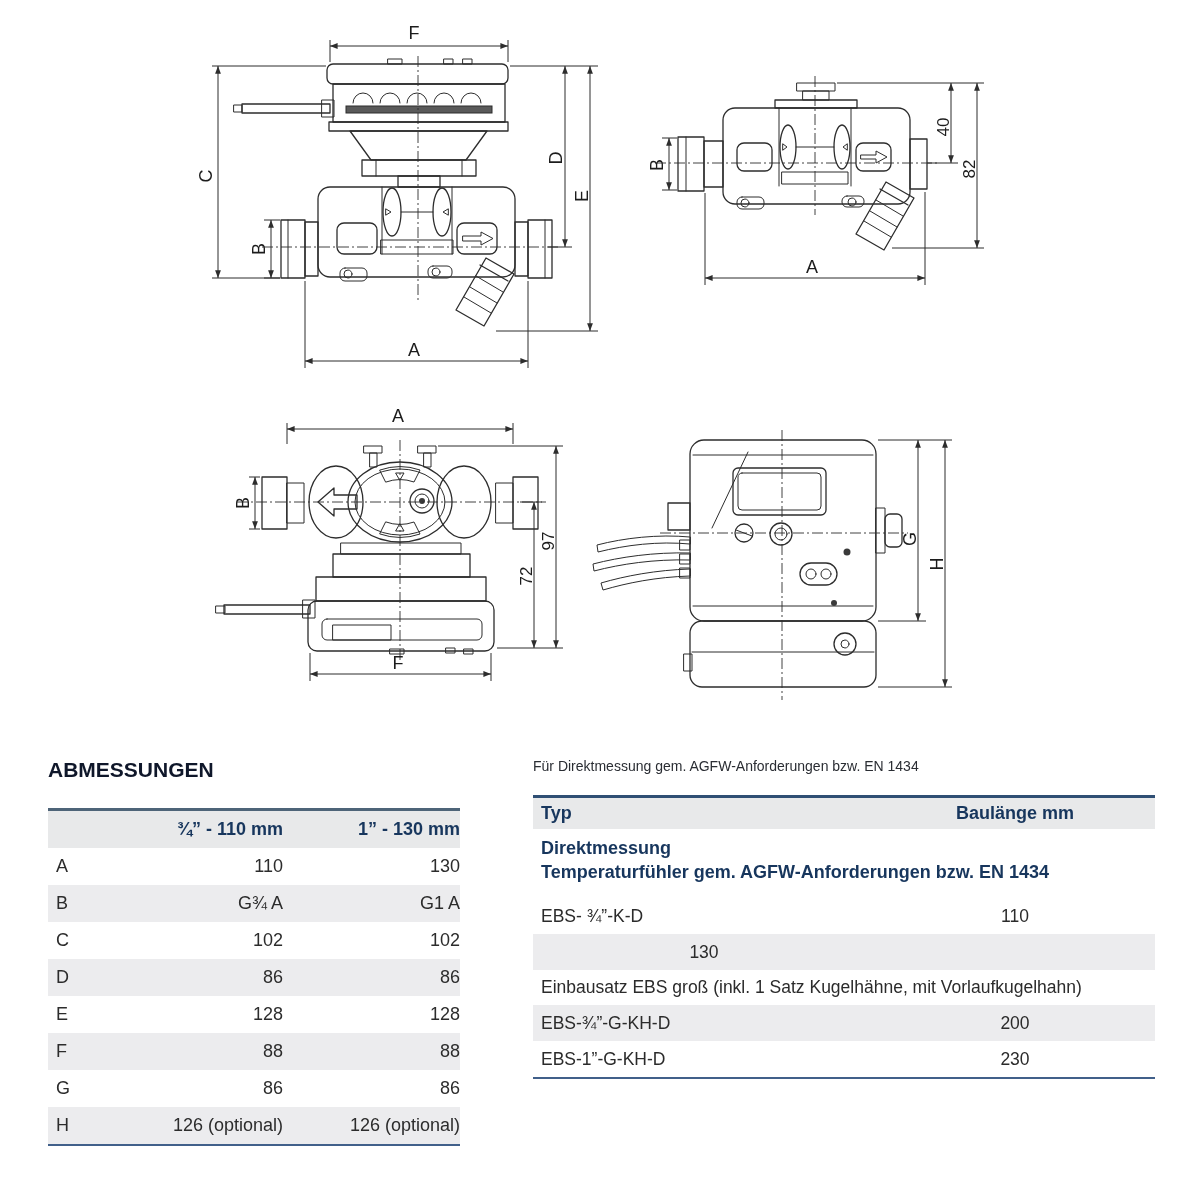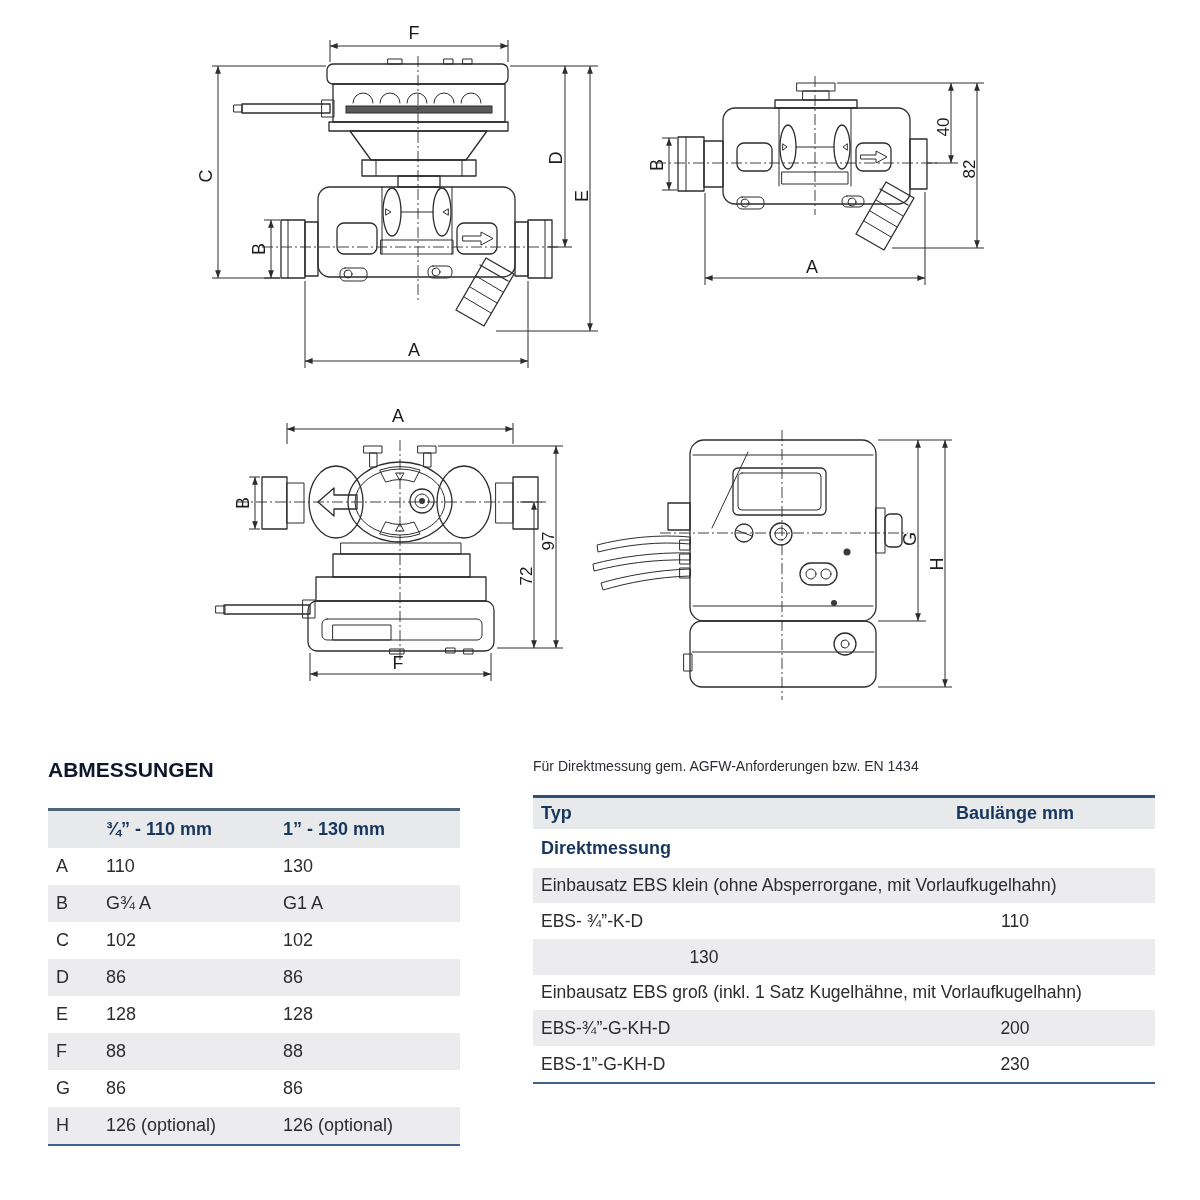--- a/index.html
+++ b/index.html
@@ -18,35 +18,35 @@
   .dimnum{font:17px "Liberation Sans",sans-serif;fill:#1c1c1c;}
 
   
   .dims{position:absolute;left:48px;top:758px;width:412px;}
   .red-title{color:#0f172a;font-size:21px;font-weight:bold;margin:0 0 26px 0;}
   .tbl{border-top:3px solid #4e6478;border-bottom:2px solid #41608a;}
   .trow{display:grid;grid-template-columns:58px 177px 177px;height:37px;align-items:center;font-size:18px;}
   .trow.head{background:#e8e9ea;color:#17365d;font-weight:bold;}
   .trow.alt{background:#ececee;}
   .tc-l{padding-left:8px;color:#2c2c2c;}
-  .tc-v{text-align:left;color:#2c2c2c;}
+  .tc-v{text-align:right;color:#2c2c2c;}
   .trow.head .tc-v{color:#17365d;}
 
   
   .einbau{position:absolute;left:533px;top:758px;width:622px;}
   .e-title{color:#17365d;font-size:19px;font-weight:bold;margin:0 0 7px 0;}
   .e-sub{color:#2a2d33;font-size:14px;margin:0 0 21px 0;}
   .etbl{border-top:3px solid #2f4f74;border-bottom:2px solid #41608a;}
   .erow{display:grid;grid-template-columns:1fr 280px;align-items:center;min-height:36px;font-size:17.5px;color:#2b2b2b;}
   .erow.ehead{min-height:31px;background:#e8e9ea;}
   .erow.ehead .ec1,.erow.ehead .ec2{color:#17365d;font-weight:bold;font-size:18px;}
   .erow.gray{background:#ececee;}
   .ec1{padding-left:8px;}
   .ec2{text-align:center;}
-  .esection{padding:7px 0 8px 8px;color:#17365d;font-weight:bold;font-size:18px;line-height:24px;}
+  .esection{padding:7px 0 14px 8px;color:#17365d;font-weight:bold;font-size:18px;line-height:24px;}
   .egroup{padding:7px 0 7px 8px;font-size:17.5px;color:#2b2b2b;}
   .egroup.gray{background:#ececee;}
 </style>
 </head>
 <body>
 
 <div class="page">
 
   <svg width="1200" height="740" viewBox="0 0 1200 740">
     <defs>
@@ -322,22 +322,22 @@
 
   <section class="einbau">
     <p class="e-sub">Für Direktmessung gem. AGFW-Anforderungen bzw. EN 1434</p>
     <div class="etbl">
       <div class="erow ehead">
         <div class="ec1">Typ</div>
         <div class="ec2">Baulänge mm</div>
       </div>
       <div class="esection">
         <div>Direktmessung</div>
-      </div>
-      <div class="egroup gray">Einbausatz EBS klein (ohne Absperrorgane, mit Vorlaufkugelhahn)</div>
+        <div>Temperaturfühler gem. AGFW-Anforderungen bzw. EN 1434</div>
+      </div>
       <div class="erow">
         <div class="ec1">EBS- ¾”-K-D</div>
         <div class="ec2">110</div>
       </div>
       <div class="erow gray">
         <div class="ec2">130</div>
       </div>
       <div class="egroup">Einbausatz EBS groß (inkl. 1 Satz Kugelhähne, mit Vorlaufkugelhahn)</div>
       <div class="erow gray">
         <div class="ec1">EBS-¾”-G-KH-D</div>

